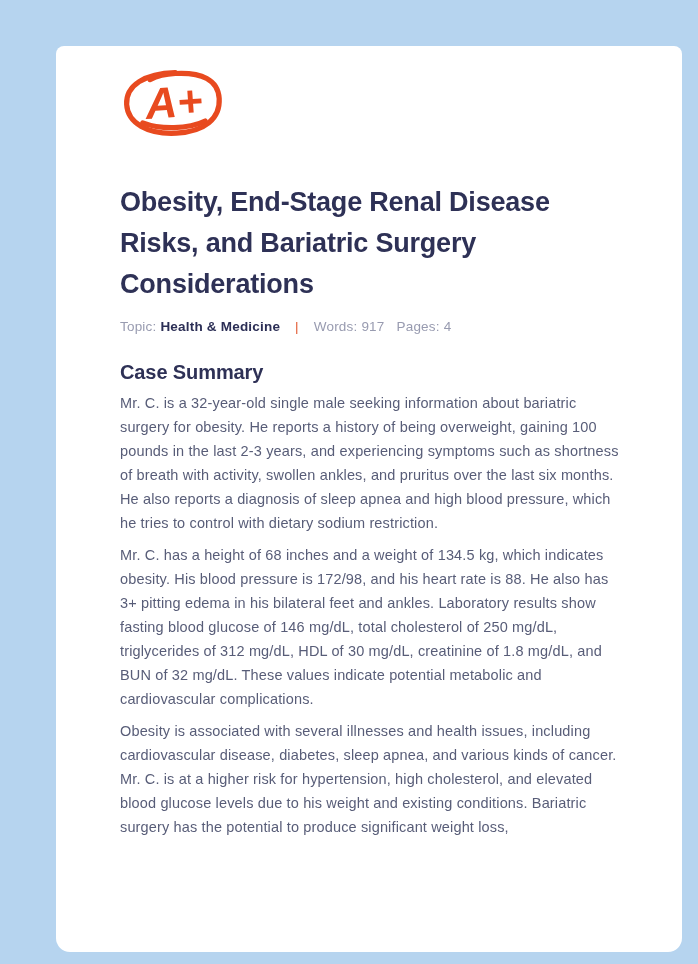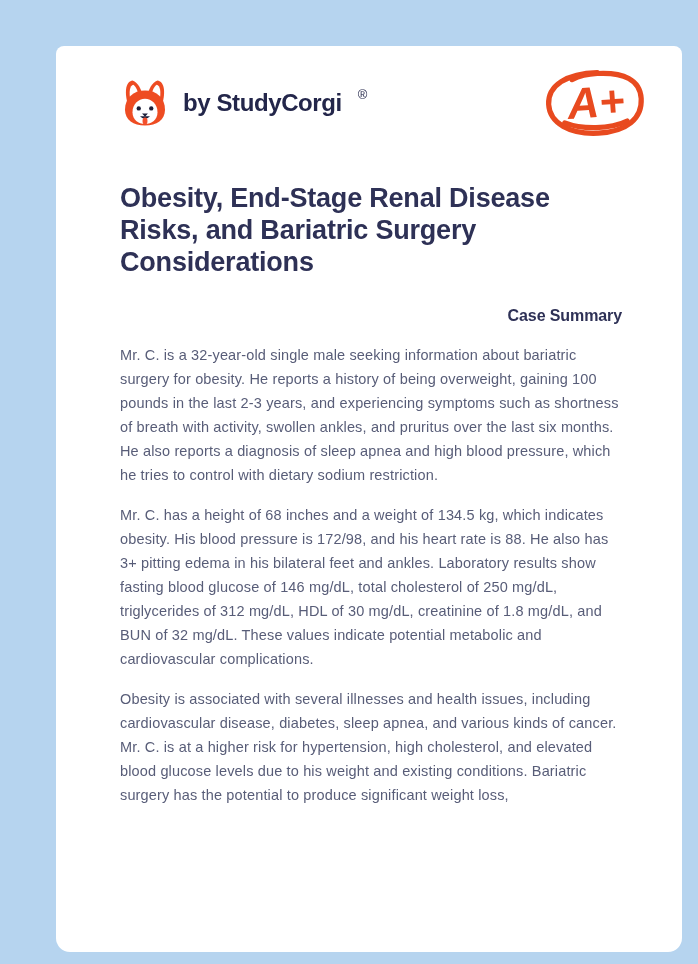--- a/index.html
+++ b/index.html
@@ -44,21 +44,21 @@
     font-size:13px;
     color:#23264a;
     margin-left:3px;
     line-height:40px;
     font-weight:normal;
   }
   .grade{margin-right:-26px;}
   h1{
     margin:48px 0 0 0;
     font-size:27px;
-    line-height:32px;
+    line-height:41px;
     font-weight:bold;
     letter-spacing:-0.2px;
     color:#2e3156;
   }
   .meta{
     margin-top:14px;
     font-size:13.5px;
     color:#989bb0;
     letter-spacing:0.2px;
   }
@@ -66,75 +66,64 @@
     color:#2b2e55;
     font-weight:bold;
   }
   .meta .m-div{
     color:#e2572e;
     margin:0 11px;
   }
   .meta .m-gap{margin-left:8px;}
   h2{
     margin:27px 0 0 0;
-    font-size:16px;
+    font-size:20px;
     line-height:22px;
     font-weight:bold;
     letter-spacing:-0.1px;
     color:#2e3156;
-    text-align:right;
   }
   p.body{
-    margin:16px 0 0 0;
+    margin:8px 0 0 0;
     width:505px;
     font-size:14.5px;
     line-height:24px;
     letter-spacing:0.15px;
     color:#585d78;
   }
 </style>
 </head>
 <body>
 
 <div class="card">
 
   <div class="hdr">
-    <a class="brand">
-      <span>
-        <svg viewBox="0 0 60 60" width="50" height="56" aria-hidden="true">
-          <path d="M10 34 C4 14 8 4 15 3 C22 6 26 14 27 22 L26 32 Z" fill="#ee4c22"></path>
-          <path d="M13 29 C10 16 12 9 16 8 C20 11 22 17 22 23 L21 28 Z" fill="#fff"></path>
-          <path d="M50 34 C56 14 52 4 45 3 C38 6 34 14 33 22 L34 32 Z" fill="#ee4c22"></path>
-          <path d="M47 29 C50 16 48 9 44 8 C40 11 38 17 38 23 L39 28 Z" fill="#fff"></path>
-          <path d="M30 15 C44 15 54 24 54 38 C54 50 44 57 30 57 C16 57 6 50 6 38 C6 24 16 15 30 15 Z" fill="#ee4c22"></path>
-          <path d="M30 25 C38 25 45 32 45 41 C45 50 38 55 30 55 C22 55 15 50 15 41 C15 32 22 25 30 25 Z" fill="#fff"></path>
-          <circle cx="22.5" cy="36.5" r="2.6" fill="#1c1f3a"></circle>
-          <circle cx="37.5" cy="36.5" r="2.6" fill="#1c1f3a"></circle>
-          <path d="M26.5 42.5 L33.5 42.5 L30 46.5 Z" fill="#1c1f3a"></path>
-          <path d="M24 46 Q30 52.5 36 46 Z" fill="#1c1f3a"></path>
-          <ellipse cx="30" cy="51.5" rx="3" ry="4.2" fill="#f4502c"></ellipse>
-        </svg>
-      </span>
-      <span class="brand-text">by StudyCorgi</span>
-      <span class="reg">®</span>
-    </a>
 
     <span class="grade">
       <svg viewBox="0 0 112 76" width="106" height="72" aria-hidden="true">
         <g stroke="#e84a1f" fill="none" stroke-width="5.5" stroke-linecap="round">
           <path d="M60 6 C28 5 7 17 7 37 C7 57 28 70 58 70 C88 70 105 57 105 36 C105 16 88 7 60 7 C50 7 40 9 33 12" transform="rotate(-3 56 38)"></path>
           <path d="M24 59 C42 66 72 66 90 57"></path>
         </g>
         <text x="27" y="53" font-size="46" font-weight="bold" font-style="italic" fill="#e84a1f" transform="rotate(-4 56 38)">A+</text>
       </svg>
     </span>
   </div>
 
   <h1>Obesity, End-Stage Renal Disease Risks, and Bariatric Surgery Considerations</h1>
 
+  <div class="meta">
+    <span>Topic:</span>
+    <span class="m-strong">Health &amp; Medicine</span>
+    <span class="m-div">|</span>
+    <span>Words:</span>
+    <span>917</span>
+    <span class="m-gap">Pages:</span>
+    <span>4</span>
+  </div>
 
   <section>
     <h2>Case Summary</h2>
     <p class="body">Mr. C. is a 32-year-old single male seeking information about bariatric surgery for obesity. He reports a history of being overweight, gaining 100 pounds in the last 2-3 years, and experiencing symptoms such as shortness of breath with activity, swollen ankles, and pruritus over the last six months. He also reports a diagnosis of sleep apnea and high blood pressure, which he tries to control with dietary sodium restriction.</p>
   </section>
 
   <section>
     <p class="body">Mr. C. has a height of 68 inches and a weight of 134.5 kg, which indicates obesity. His blood pressure is 172/98, and his heart rate is 88. He also has 3+ pitting edema in his bilateral feet and ankles. Laboratory results show fasting blood glucose of 146 mg/dL, total cholesterol of 250 mg/dL, triglycerides of 312 mg/dL, HDL of 30 mg/dL, creatinine of 1.8 mg/dL, and BUN of 32 mg/dL. These values indicate potential metabolic and cardiovascular complications.</p>
   </section>
 

